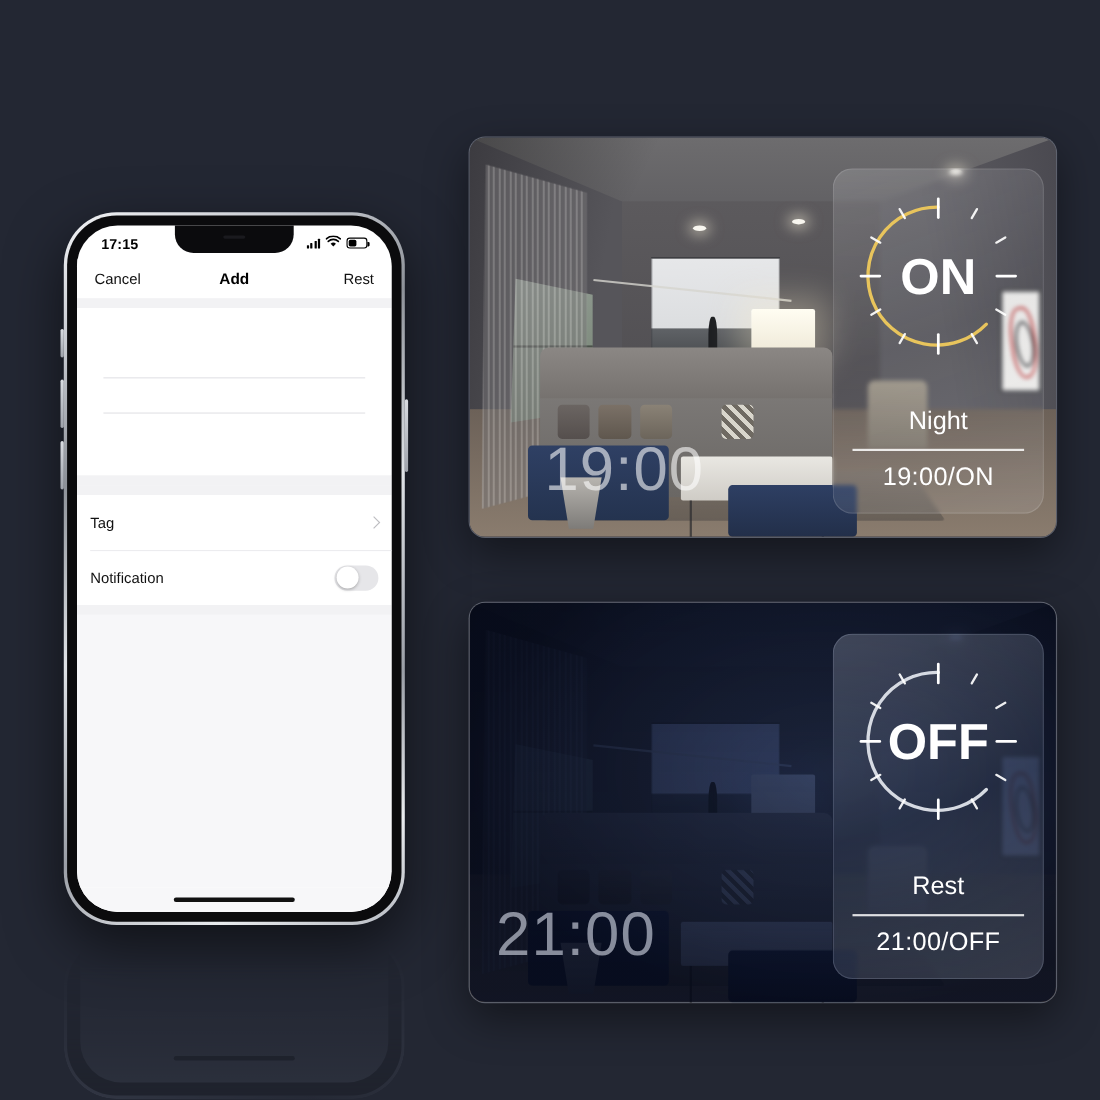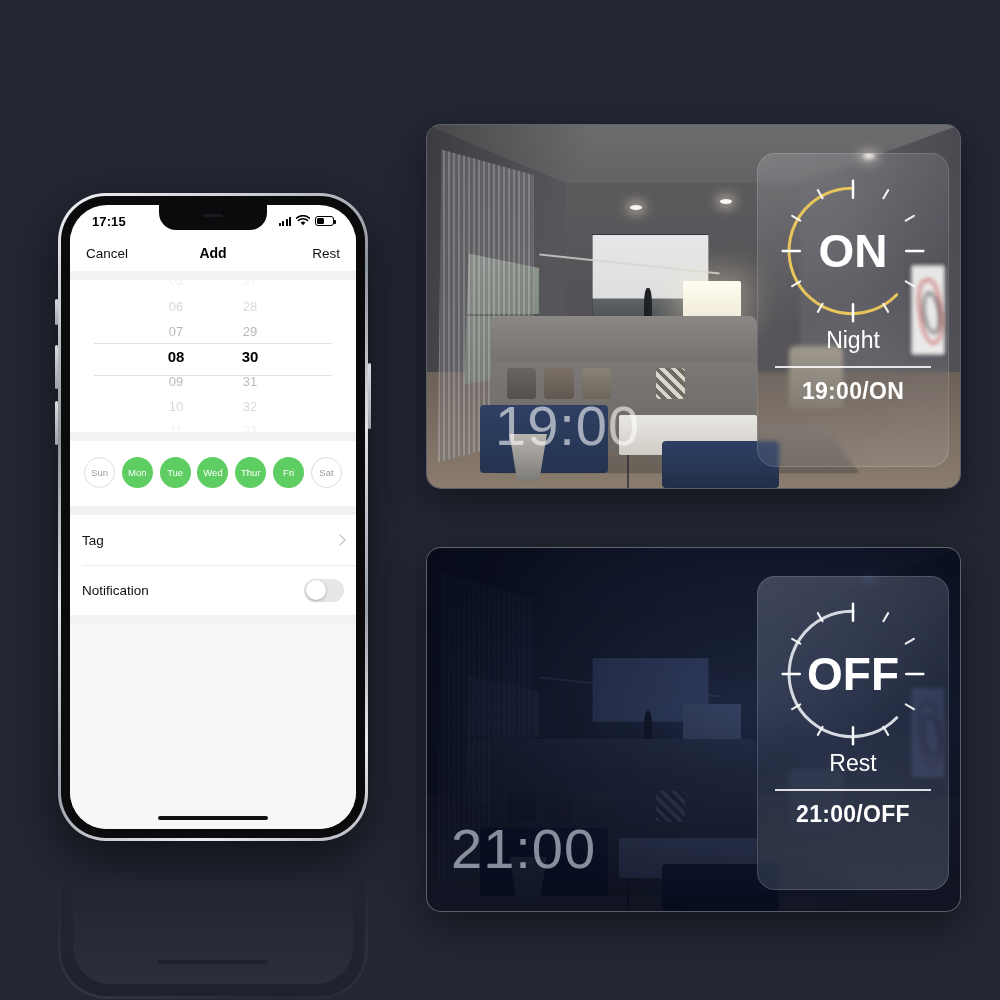--- a/index.html
+++ b/index.html
@@ -525,35 +525,36 @@
   .dial-label {
     position:absolute; inset:0;
     display:flex; align-items:center; justify-content:center;
     font-size: 46px;
     font-weight: 700;
     color: #fff;
     letter-spacing: 0px;
   }
 
   .glass-name {
+    margin-top: 42px;
     font-size: 23px;
     font-weight: 400;
     color: #fff;
     text-align: right;
   }
   .glass-divider {
     margin-top: 12px;
     width: 156px;
     height: 1.5px;
     background: rgba(255,255,255,.85);
   }
   .glass-time {
     margin-top: 10px;
     font-size: 23px;
-    font-weight: 700;
+    font-weight: 400;
     color: #fff;
     letter-spacing: .3px;
   }
 </style>
 </head>
 <body>
 
 <div class="stage">
 
   <div class="phone-wrap">
@@ -597,53 +598,24 @@
               <div class="nav-btn">Cancel</div>
               <div class="nav-title">Add</div>
               <div class="nav-btn">Rest</div>
             </div>
 
             <div class="sep"></div>
 
             <div class="picker">
               <div class="picker-line top"></div>
               <div class="picker-line bot"></div>
-              <div class="picker-cols">
-                <div class="picker-col">
-                  <div class="pk f2">05</div>
-                  <div class="pk f1">06</div>
-                  <div class="pk">07</div>
-                  <div class="pk sel">08</div>
-                  <div class="pk">09</div>
-                  <div class="pk f1">10</div>
-                  <div class="pk f2">11</div>
-                </div>
-                <div class="picker-col">
-                  <div class="pk f2">27</div>
-                  <div class="pk f1">28</div>
-                  <div class="pk">29</div>
-                  <div class="pk sel">30</div>
-                  <div class="pk">31</div>
-                  <div class="pk f1">32</div>
-                  <div class="pk f2">33</div>
-                </div>
-              </div>
             </div>
 
             <div class="sep"></div>
 
-            <div class="days-section">
-              <div class="day off">Sun</div>
-              <div class="day on">Mon</div>
-              <div class="day on">Tue</div>
-              <div class="day on">Wed</div>
-              <div class="day on">Thur</div>
-              <div class="day on">Fri</div>
-              <div class="day off">Sat</div>
-            </div>
 
             <div class="sep"></div>
 
             <div class="list">
               <div class="row">
                 <span class="row-label">Tag</span>
                 <span class="row-right">
                   <span class="chev"></span>
                 </span>
               </div>

